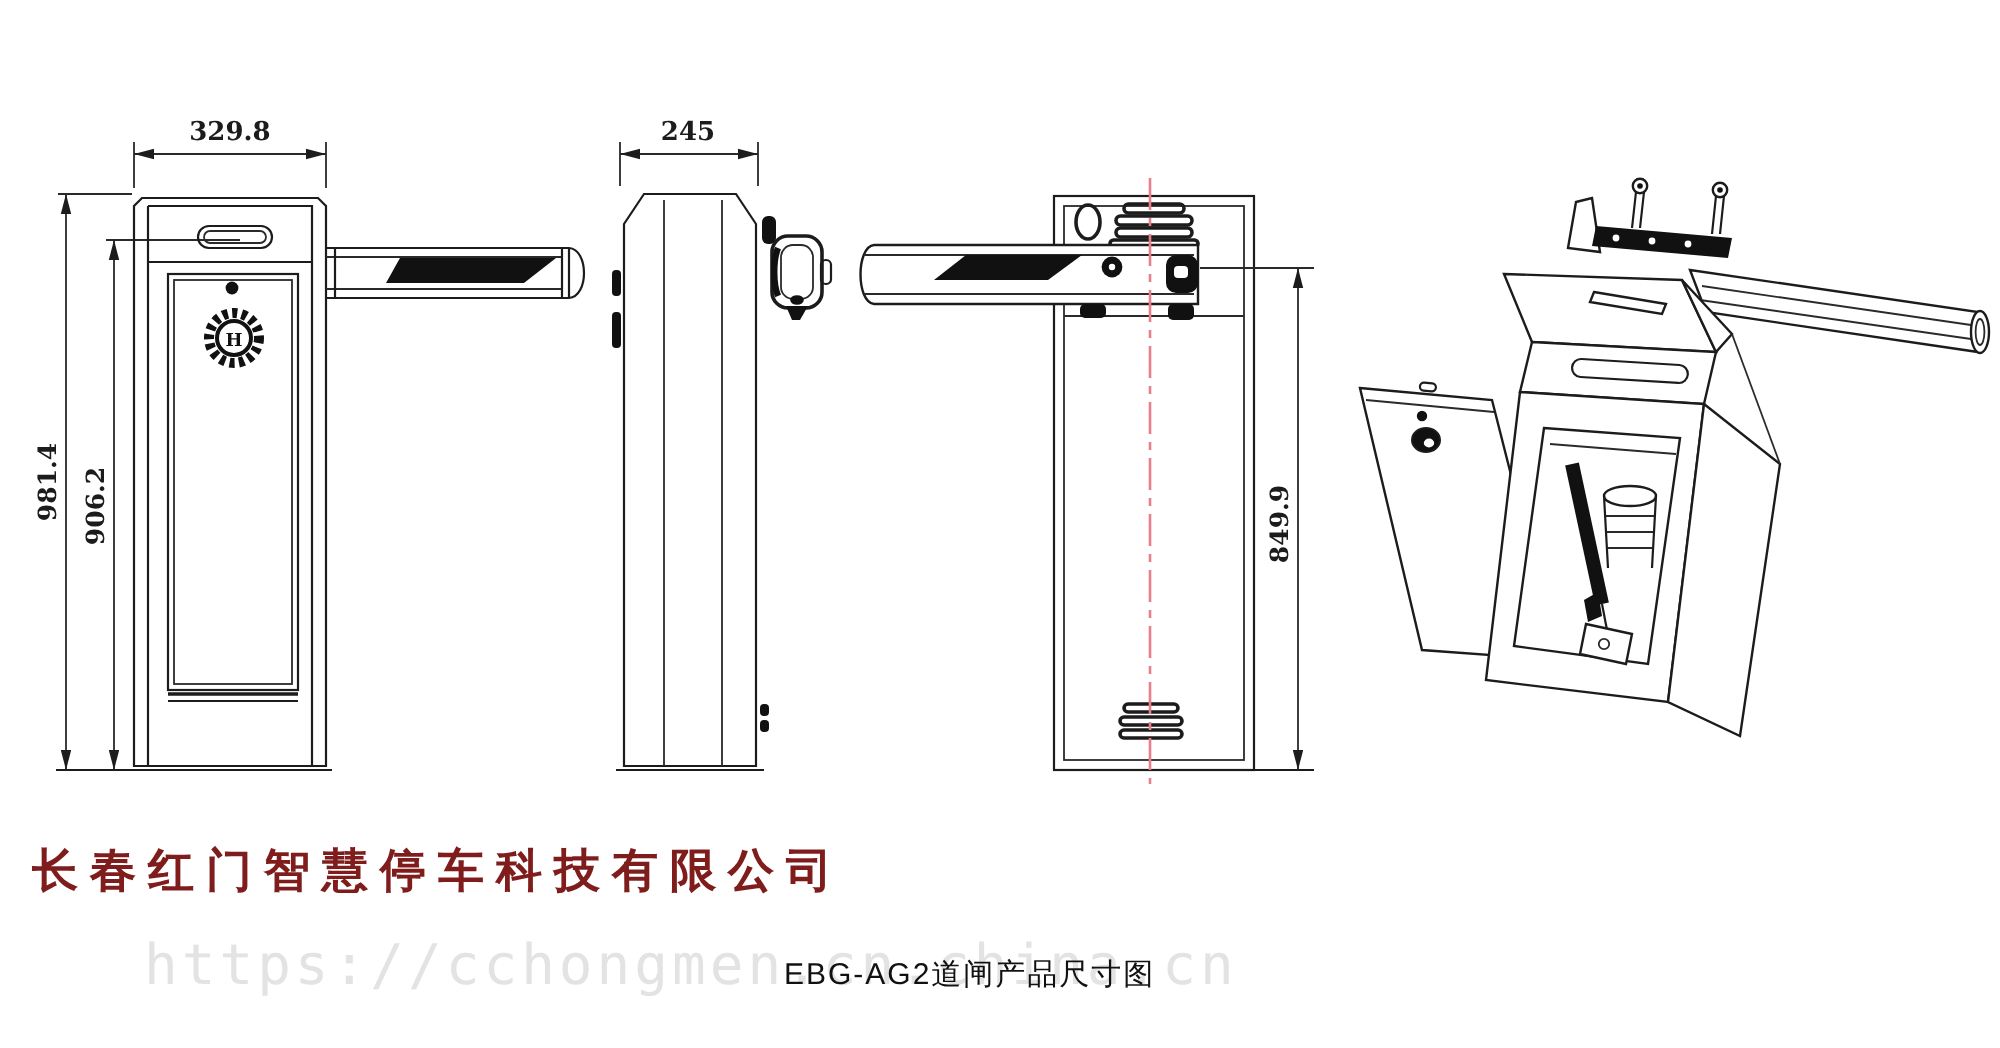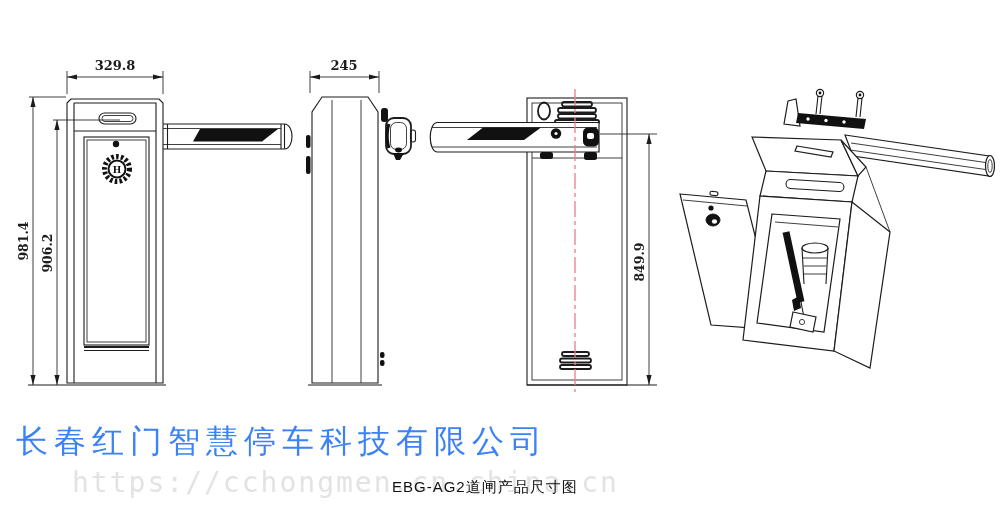--- a/index.html
+++ b/index.html
@@ -1,20 +1,20 @@
 <!DOCTYPE html>
 <html><head>
 <meta charset="utf-8">
 <style>
   html,body{margin:0;padding:0;background:#fff;}
   #stage{position:relative;width:1000px;height:524px;background:#ffffff;overflow:hidden;
          font-family:"Liberation Sans",sans-serif;}
   #stage svg{position:absolute;left:0;top:0;}
-  .wm-company{position:absolute;left:16px;top:420px;font-size:32px;letter-spacing:6px;
-              color:#3b82f6;font-weight:400;white-space:nowrap;z-index:1;}
+  .wm-company{position:absolute;left:16px;top:420px;font-size:23px;letter-spacing:6px;
+              color:#7f1d1d;font-weight:700;white-space:nowrap;z-index:1;}
   .wm-url{position:absolute;left:28px;top:466px;font-size:28px;letter-spacing:2px;
           color:#e3e3e3;font-family:"DejaVu Sans Mono",monospace;white-space:nowrap;z-index:1;margin-left:44px;}
   .caption{position:absolute;left:392px;top:478px;font-size:15px;font-weight:400;color:#111;
            letter-spacing:1px;z-index:3;white-space:nowrap;}
   text.dim{font-family:"DejaVu Serif",serif;font-weight:700;font-size:13px;fill:#1c1c1c;}
   text.dimv{font-family:"DejaVu Serif",serif;font-weight:700;font-size:12.5px;fill:#1c1c1c;}
   .ln{stroke:#1c1c1c;fill:none;stroke-width:1.1;}
   .ln2{stroke:#1c1c1c;fill:none;stroke-width:1.8;}
   .thin{stroke:#2a2a2a;fill:none;stroke-width:0.9;}
   .wfill{fill:#ffffff;stroke:#1c1c1c;stroke-width:1.2;}

